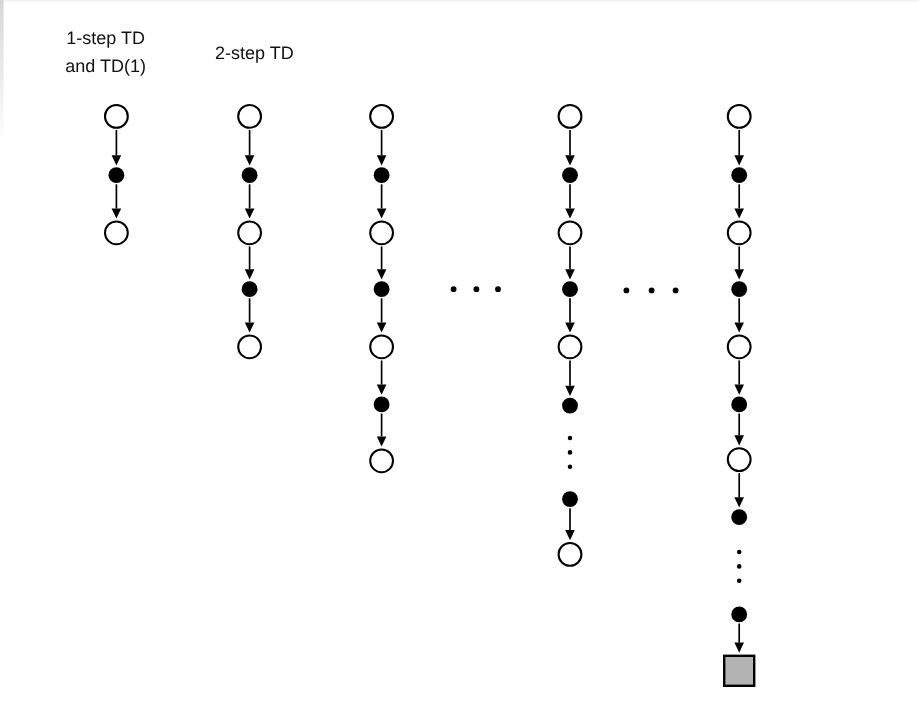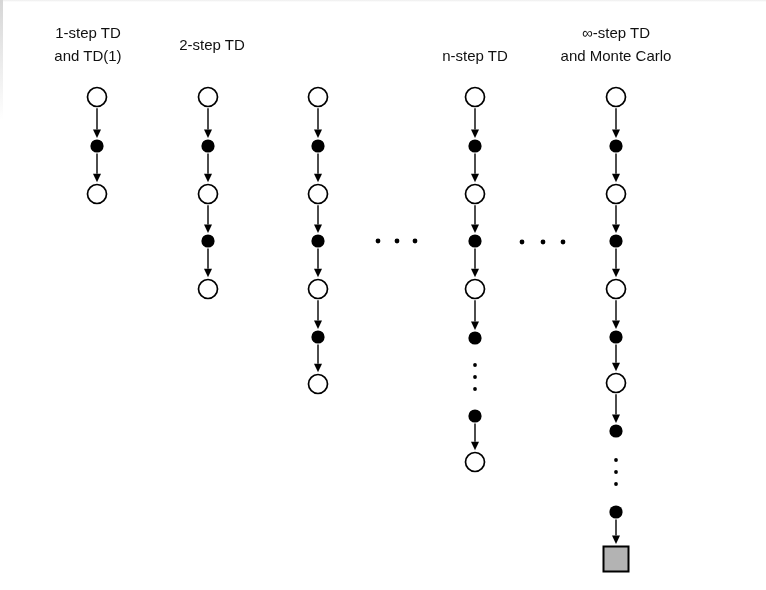--- a/index.html
+++ b/index.html
@@ -53,27 +53,20 @@
 <div class="page">
   <div class="edge-top"></div>
   <div class="edge-left"></div>
 
   <div class="col-label" style="left: -2px;">
     <div class="label-line">1-step TD</div>
     <div class="label-line">and TD(1)</div>
   </div>
   <div class="col-label" style="left: 122px; justify-content: center;">
     <div class="label-line">2-step TD</div>
-  </div>
-  <div class="col-label" style="left: 385px;">
-    <div class="label-line">n-step TD</div>
-  </div>
-  <div class="col-label" style="left: 526px;">
-    <div class="label-line">∞-step TD</div>
-    <div class="label-line">and Monte Carlo</div>
   </div>
 
   <svg id="diagram-svg" width="766" height="590" viewBox="0 0 766 590">
       <g>
         <line x1="97" y1="108.35" x2="97" y2="129.4" stroke="#000000" stroke-width="1.4"></line>
         <polygon points="93,129.4 101,129.4 97,137.9" fill="#000000"></polygon>
         <line x1="97" y1="153.6" x2="97" y2="173.65" stroke="#000000" stroke-width="1.4"></line>
         <polygon points="93,173.65 101,173.65 97,182.15" fill="#000000"></polygon>
         <circle cx="97" cy="97" r="9.5" fill="#ffffff" stroke="#000000" stroke-width="1.7"></circle>
         <circle cx="97" cy="146" r="6.6" fill="#000000"></circle>

